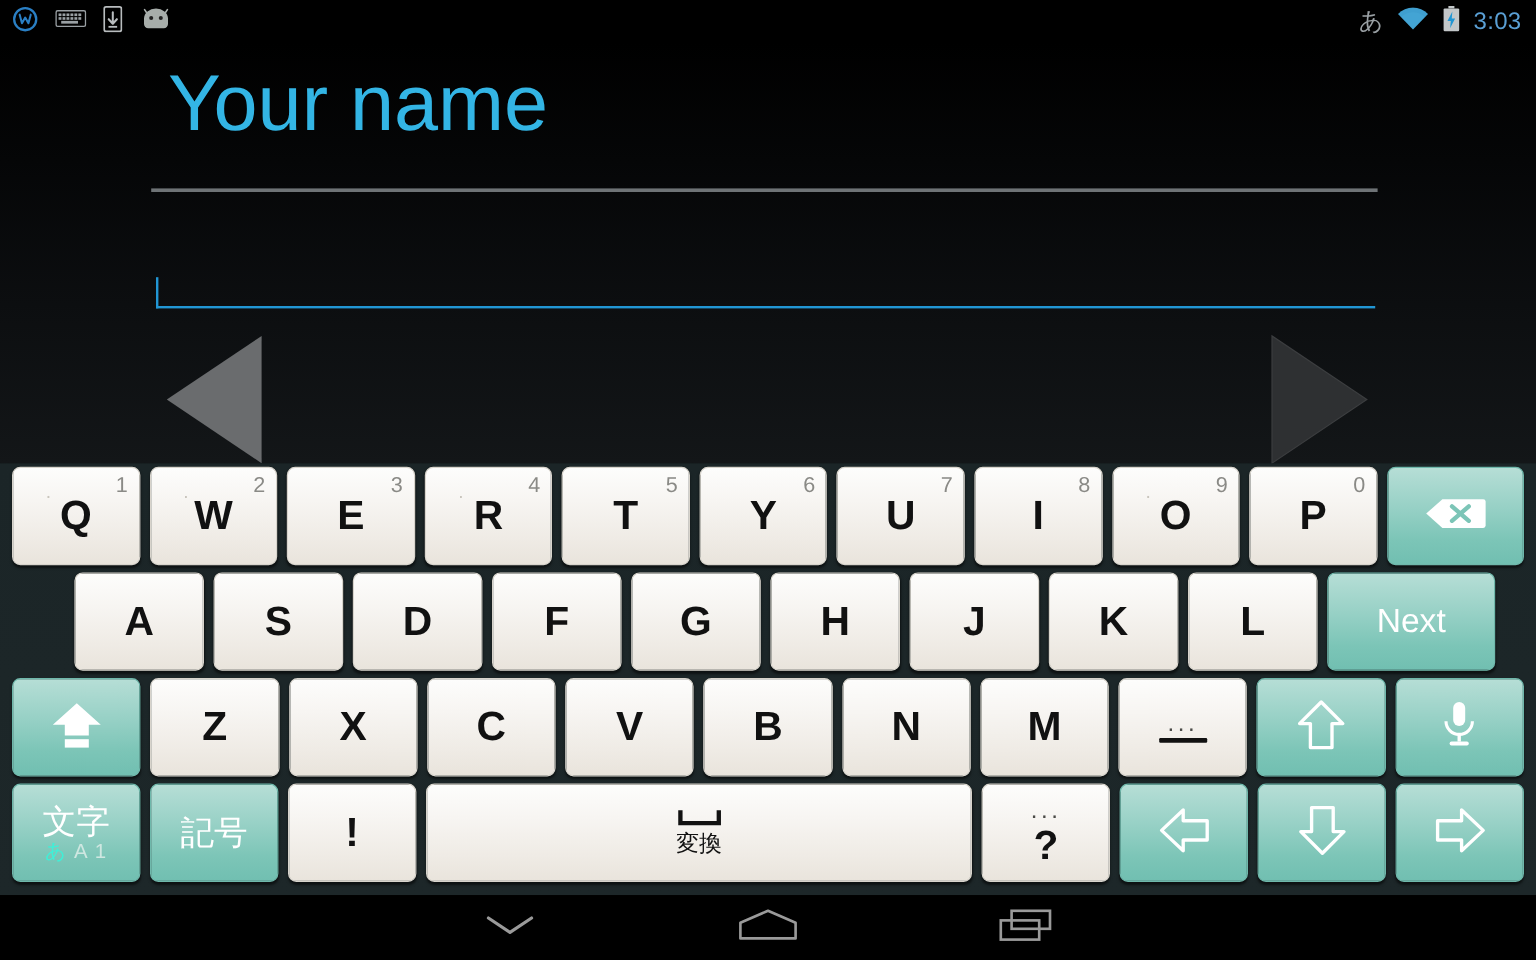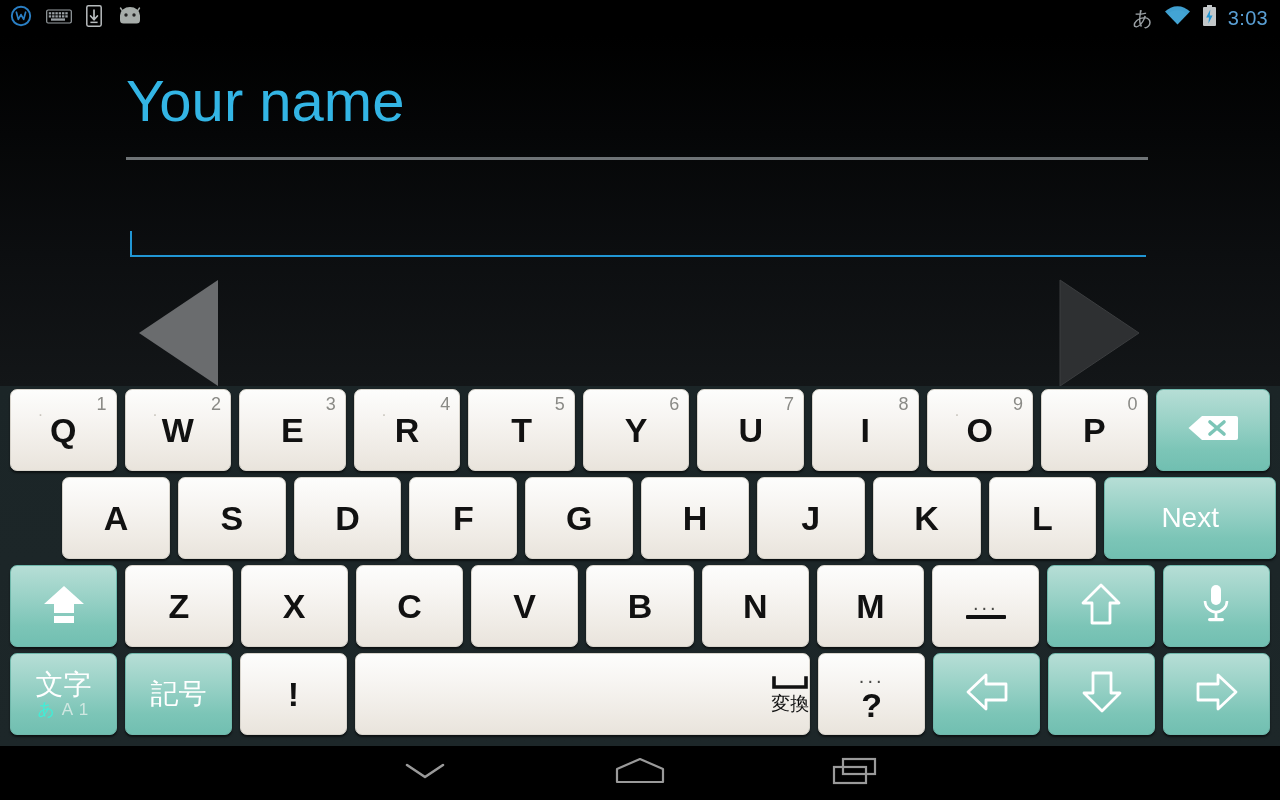--- a/index.html
+++ b/index.html
@@ -20,23 +20,23 @@
     color:#5a9fd4; font-size:20px; letter-spacing:0.3px; font-family:"Liberation Sans", sans-serif;
   }
   .sb-ime { color:#9aa0a4; font-size:20px; line-height:1; }
 
   
   #content {
     position:absolute; left:0; top:36px; width:1280px; height:350px;
     background:linear-gradient(to bottom,#000000 0%,#050607 28%,#0c0e10 62%,#131618 100%);
   }
   #page-title {
-    position:absolute; left:126px; top:16px;
-    color:#33b5e5; font-size:58px; font-weight:300; line-height:1;
-    letter-spacing:0px; white-space:nowrap;margin-top:20px;
+    position:absolute; left:140px; top:16px;
+    color:#33b5e5; font-size:66px; font-weight:300; line-height:1;
+    letter-spacing:0px; white-space:nowrap;
   }
   #title-rule {
     position:absolute; left:126px; top:121px; width:1022px; height:3px;
     background:#6e7376;
   }
   #name-field {
     position:absolute; left:130px; top:153px; width:1016px; height:58px;
   }
   #name-input {
     width:100%; height:100%; background:transparent; border:none; outline:none;
@@ -88,24 +88,24 @@
     position:absolute; top:4px; right:9px; font-size:18px; color:#8a8a86; font-weight:normal;
   }
   .key .dot {
     position:absolute; top:12px; left:26%; font-size:16px; color:#c9c5bd;
   }
   .key .wtext { color:#ffffff; font-size:28px; font-weight:normal; }
 
   
   .w-std { width:108px; }
   .w-bksp { width:116px; }
-  .w-next { width:172px; }
+  .w-next { width:140px; }
   .w-shift { width:108px; }
   .w-mic { width:108px; }
-  .w-space { width:460px;justify-content:flex-end; }
+  .w-space { width:460px; }
   .w-fn { width:108px; }
 
   
   .stack { display:flex; flex-direction:column; align-items:center; justify-content:center; line-height:1; }
   .dots3 { font-size:20px; color:#4a4a47; letter-spacing:3px; margin-bottom:2px; }
   .dash { display:block; width:40px; height:4px; background:#111; border-radius:1px; }
   .qmark { font-size:34px; font-weight:bold; color:#111; }
   .jp-main { color:#ffffff; font-size:28px; line-height:1.05; }
   .jp-sub { font-size:17px; color:#cfe7e1; margin-top:2px; letter-spacing:1px; }
   .jp-sub .hl { color:#3ef0d8; }

